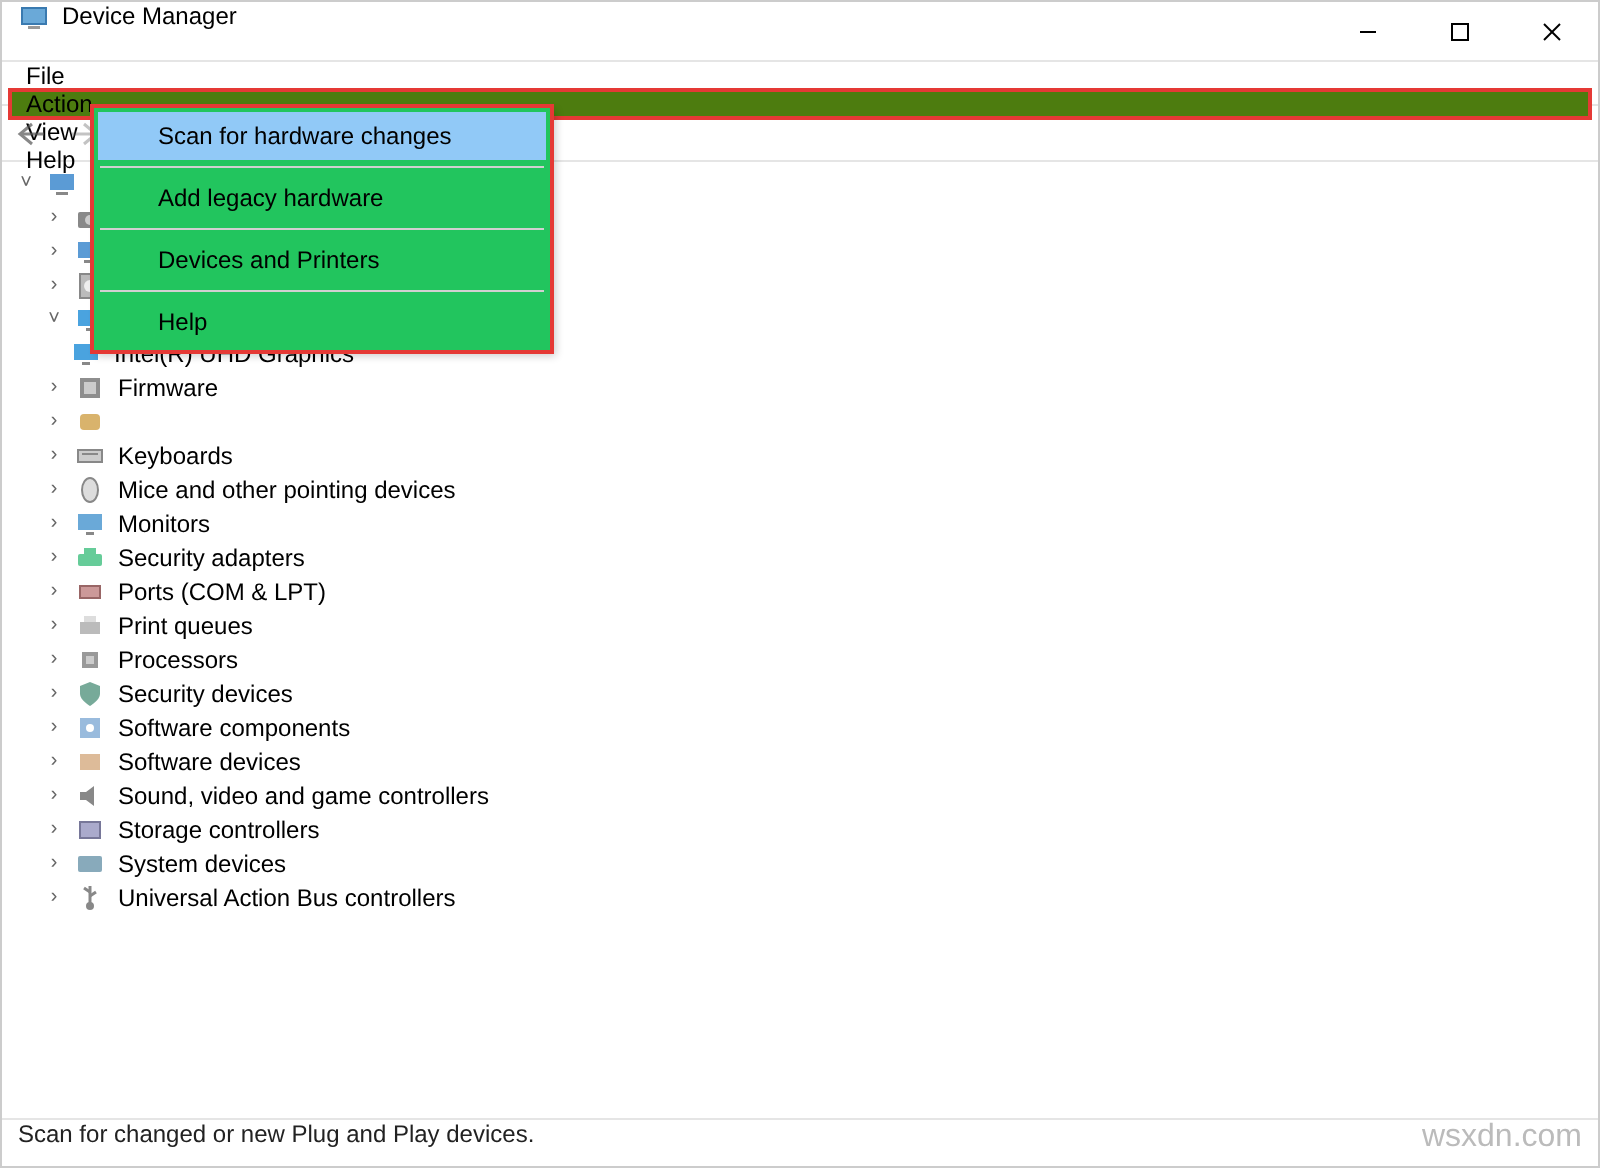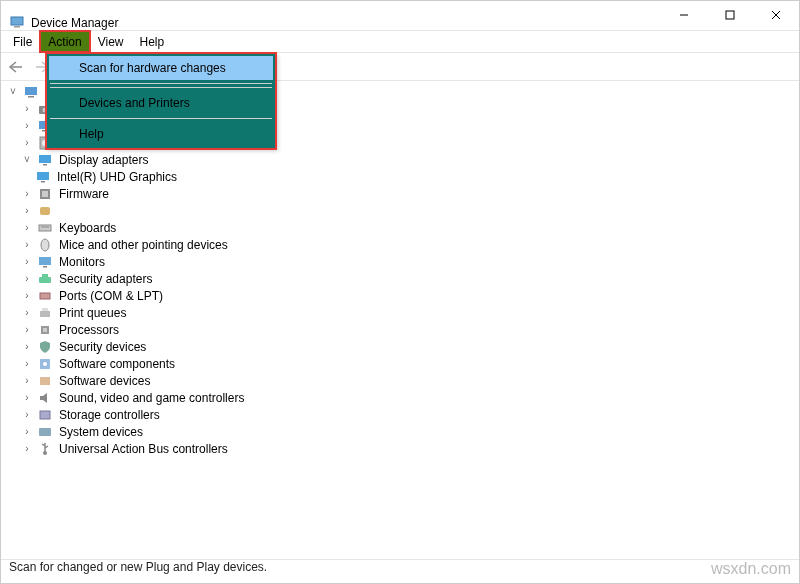--- a/index.html
+++ b/index.html
@@ -1,36 +1,36 @@
 <!DOCTYPE html>
 <html><head>
 <meta charset="utf-8">
 <style>
 * { box-sizing: border-box; margin: 0; padding: 0; font-family: "Segoe UI", Tahoma, sans-serif; }
 body { width: 800px; height: 584px; background: #fff; font-size: 12px; color: #000; overflow: hidden; position: relative; border: 1px solid #ccc; }
-.titlebar { height: 30px; display: flex; align-items: flex-end; padding: 0 0 0 8px; border-bottom: 1px solid #e5e5e5; }
+.titlebar { height: 30px; display: flex; align-items: flex-start; padding: 0 0 0 8px; border-bottom: 1px solid #e5e5e5; }
 .titlebar-icon { width: 16px; height: 16px; margin-right: 6px; }
 .title-text { flex: 1; font-size: 12px; }
 .win-controls { display: flex; }
 .win-btn { width: 46px; height: 30px; display: flex; align-items: center; justify-content: center; font-family: sans-serif; font-size: 11px; }
-.menubar { height: 22px; display: flex; align-items: stretch; padding: 0 4px; border-bottom: 1px solid #e5e5e5; }
+.menubar { height: 22px; display: flex; align-items: stretch; padding: 0 4px; border-bottom: 1px solid #e5e5e5; flex-direction: column; }
 .menu-item { padding: 0 8px; display: flex; align-items: center; font-size: 12px; cursor: default; }
 .menu-item.active { background: #4d7c0f; }
 .highlight-red { outline: 2.5px solid #e53935; outline-offset: -1px; }
 .toolbar { height: 28px; border-bottom: 1px solid #e5e5e5; display: flex; align-items: center; padding: 0 4px; gap: 4px; }
 .tool-btn { width: 22px; height: 22px; display: flex; align-items: center; justify-content: center; opacity: .7; }
 .tool-sep { width: 1px; height: 18px; background: #ddd; margin: 0 2px; }
 .content { display: flex; height: calc(100% - 30px - 22px - 28px - 24px); }
 .tree { flex: 1; overflow-y: auto; padding: 2px 0 6px 0; font-size: 12px; }
 .tree-row { display: flex; align-items: center; height: 17px; padding-left: 6px; gap: 2px; white-space: nowrap; }
 .expander { width: 12px; height: 12px; display: flex; align-items: center; justify-content: center; color: #666; font-size: 10px; cursor: default; }
 .dev-icon { width: 16px; height: 16px; margin: 0 4px 0 2px; display: flex; align-items: center; justify-content: center; }
 .indent-1 { padding-left: 20px; }
 .indent-2 { padding-left: 18px; }
-.dropdown { position: absolute; left: 45px; top: 52px; width: 230px; background: #0f766e; border: 1px solid #bfbfbf; box-shadow: 2px 2px 4px rgba(0,0,0,.2); z-index: 10; }
+.dropdown { position: absolute; left: 45px; top: 52px; width: 230px; background: #22c55e; border: 1px solid #bfbfbf; box-shadow: 2px 2px 4px rgba(0,0,0,.2); z-index: 10; }
 .dropdown-inner { padding: 2px; }
 .dd-item { height: 24px; display: flex; align-items: center; padding-left: 30px; font-size: 12px; cursor: default; }
 .dd-item.hover { background: #91c9f7; }
 .dd-sep { height: 1px; background: #d0d0d0; margin: 3px 1px; }
 .statusbar { position: absolute; left: 0; right: 0; bottom: 0; height: 24px; display: flex; align-items: flex-start; padding: 0 8px; border-top: 1px solid #e5e5e5; font-size: 12px; color: #222; justify-content: space-between; }
 .watermark { font-size: 16px; color: #bbb; }
 </style>
 </head>
 <body>
 
@@ -82,20 +82,21 @@
         <line x1="2" y1="7" x2="14" y2="7" stroke="#555" stroke-width="1.5"></line>
       </svg>
     </div>
   <div class="tool-sep"></div>
 </div>
 
 <div class="dropdown highlight-red">
   <div class="dropdown-inner">
     <div class="dd-item hover">Scan for hardware changes</div>
     <div class="dd-sep"></div>
+    <div class="dd-item">Add legacy hardware</div>
     <div class="dd-sep"></div>
     <div class="dd-item">Devices and Printers</div>
     <div class="dd-sep"></div>
     <div class="dd-item">Help</div>
   </div>
 </div>
 
 <div class="content">
   <div class="tree" id="tree">
       <div class="tree-row">

